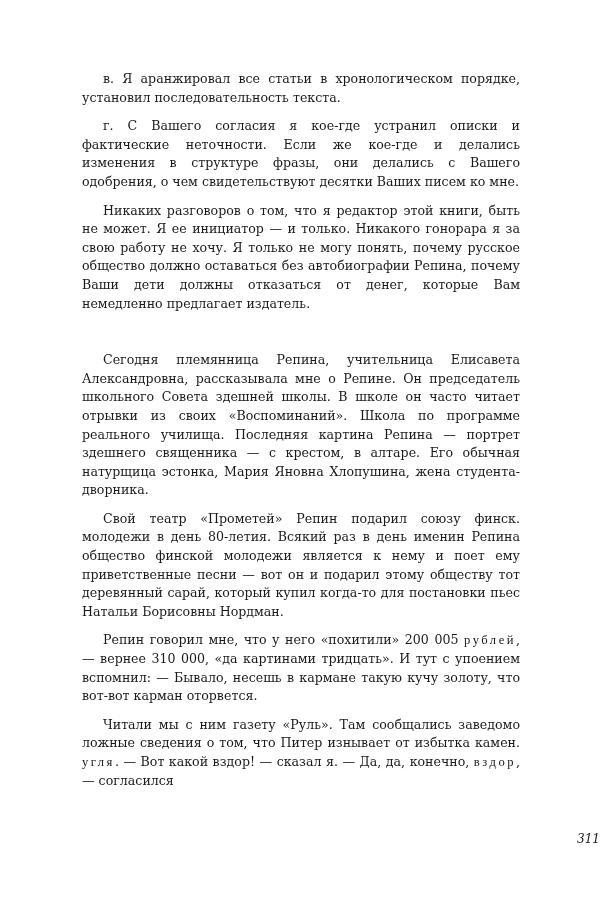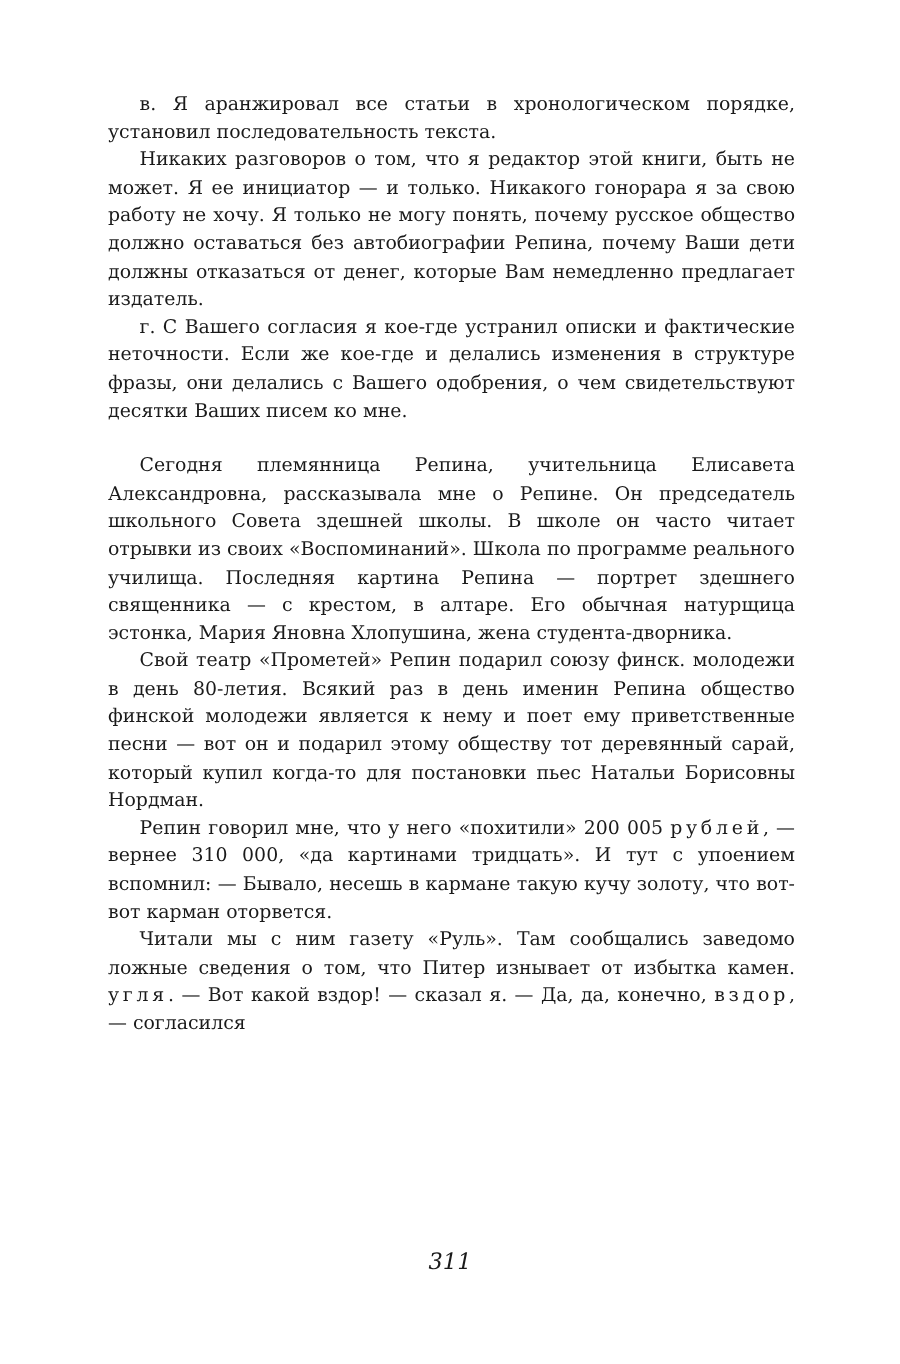--- a/index.html
+++ b/index.html
@@ -3,36 +3,36 @@
 <meta charset="utf-8">
 <style>
   html, body { margin: 0; padding: 0; background: #ffffff; }
   body { width: 600px; height: 909px; position: relative; overflow: hidden; }
   .page {
     position: absolute; left: 72px; top: 60px; width: 458px;
     font-family: "DejaVu Serif", "Liberation Serif", serif;
     font-size: 12.6px; line-height: 18.6px; color: #1a1a1a;
     text-align: justify;
   }
-  .page p { margin: 0; text-indent: 21px; hyphens: manual; }
+  .page p { margin: 10px; text-indent: 21px; hyphens: manual; }
   .gap { height: 18px; }
-  .spaced { letter-spacing: 2.5px; }
+  .spaced { letter-spacing: 2.5px; font-family: Liberation Serif, serif; }
   .pageno {
-    position: absolute; left: 0; right: 0; top: 832px; text-align: center;
+    position: absolute; left: 0; right: 0; top: 832px; text-align: right;
     font-family: "DejaVu Serif", "Liberation Serif", serif;
-    font-style: italic; font-size: 15px; color: #1a1a1a;
+    font-style: italic; font-size: 12px; color: #1a1a1a;
   }
 </style>
 </head>
 <body>
 
 <div class="page">
   <p>в. Я аранжировал все статьи в хронологическом порядке, установил последовательность текста.</p>
+  <p>г. С Вашего согласия я кое-где устранил описки и фактические неточности. Если же кое-где и делались изменения в структуре фразы, они делались с Вашего одобрения, о чем свидетельствуют десятки Ваших писем ко мне.</p>
   <p>Никаких разговоров о том, что я редактор этой книги, быть не может. Я ее инициатор — и только. Никакого гонорара я за свою работу не хочу. Я только не могу понять, почему русское общество должно оставаться без автобиографии Репина, почему Ваши дети должны отказаться от денег, которые Вам немедленно предлагает издатель.</p>
-  <p>г. С Вашего согласия я кое-где устранил описки и фактические неточности. Если же кое-где и делались изменения в структуре фразы, они делались с Вашего одобрения, о чем свидетельствуют десятки Ваших писем ко мне.</p>
   <div class="gap"></div>
   <p>Сегодня племянница Репина, учительница Елисавета Александровна, рассказывала мне о Репине. Он председатель школьного Совета здешней школы. В школе он часто читает отрывки из своих «Воспоминаний». Школа по программе реального училища. Последняя картина Репина — портрет здешнего священника — с крестом, в алтаре. Его обычная натурщица эстонка, Мария Яновна Хлопушина, жена студента-дворника.</p>
   <p>Свой театр «Прометей» Репин подарил союзу финск. молодежи в день 80-летия. Всякий раз в день именин Репина общество финской молодежи является к нему и поет ему приветственные песни — вот он и подарил этому обществу тот деревянный сарай, который купил когда-то для постановки пьес Натальи Борисовны Нордман.</p>
   <p><span>Репин говорил мне, что у него «похитили» 200 005 </span><span class="spaced">рублей</span><span>, — вернее 310 000, «да картинами тридцать». И тут с упоением вспомнил: — Бывало, несешь в кармане такую кучу золоту, что вот-вот карман оторвется.</span></p>
   <p><span>Читали мы с ним газету «Руль». Там сообщались заведомо ложные сведения о том, что Питер изнывает от избытка камен. </span><span class="spaced">угля</span><span>. — Вот какой вздор! — сказал я. — Да, да, конечно, </span><span class="spaced">вздор</span><span>, — согласился </span></p>
 </div>
 
 <div class="pageno">311</div>
 
 </body></html>

